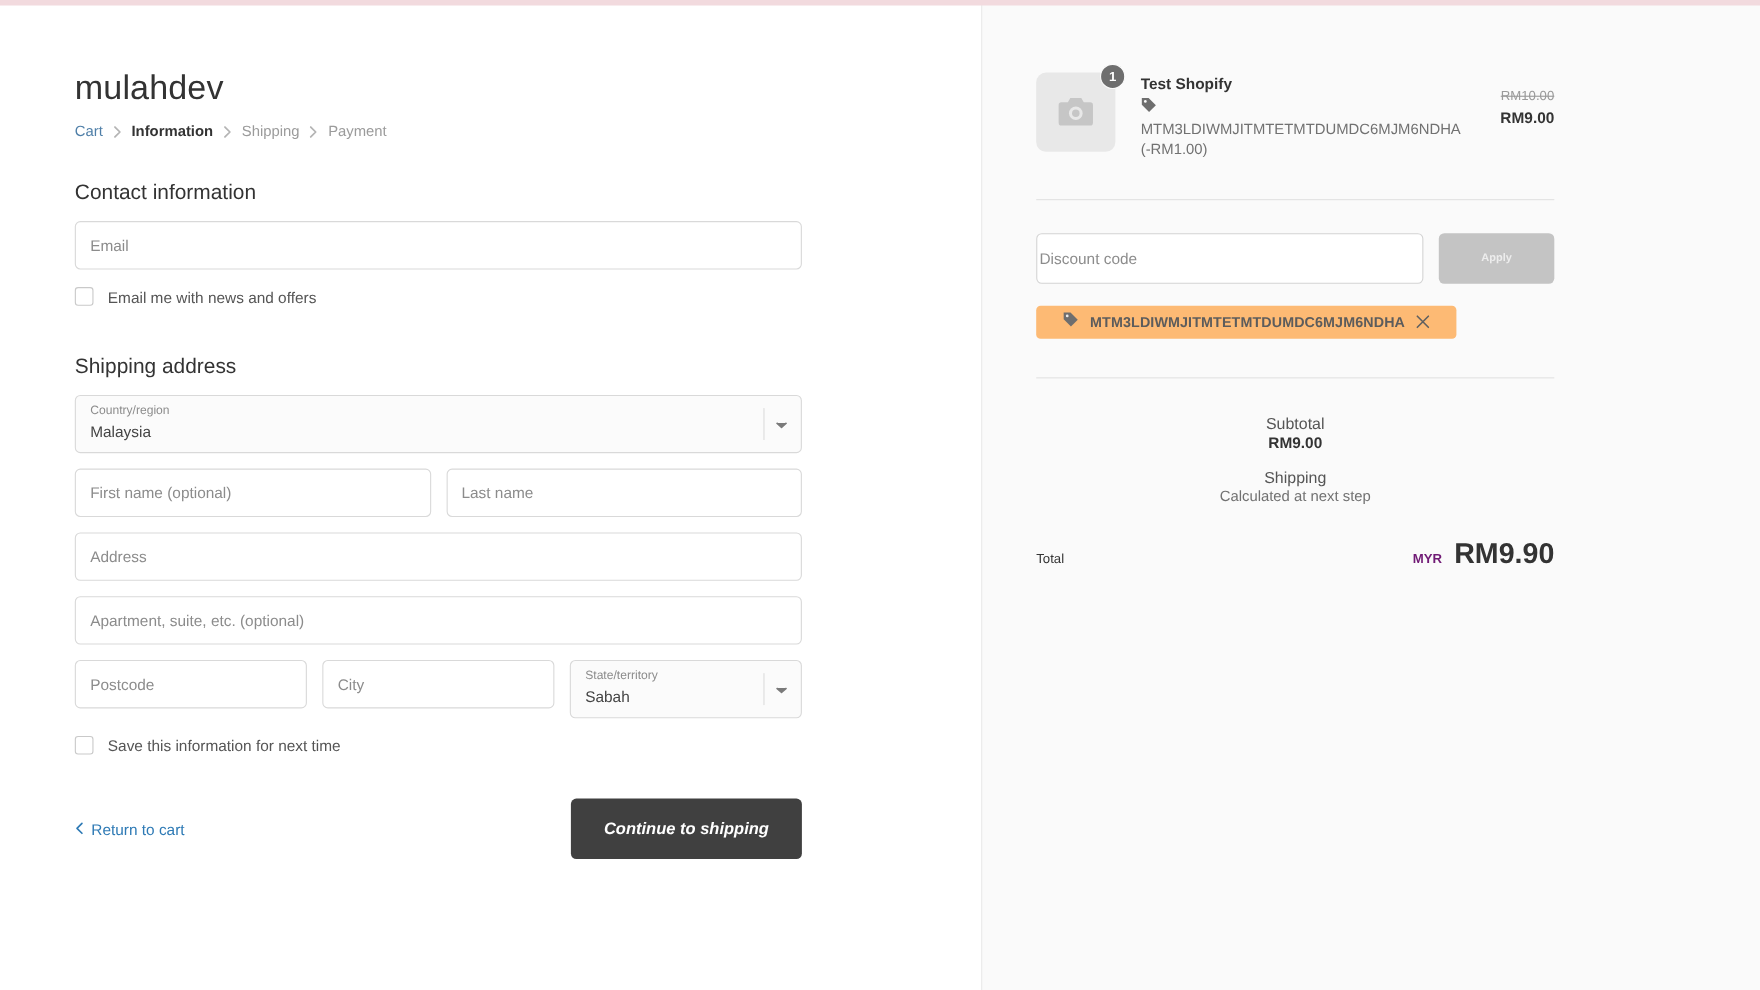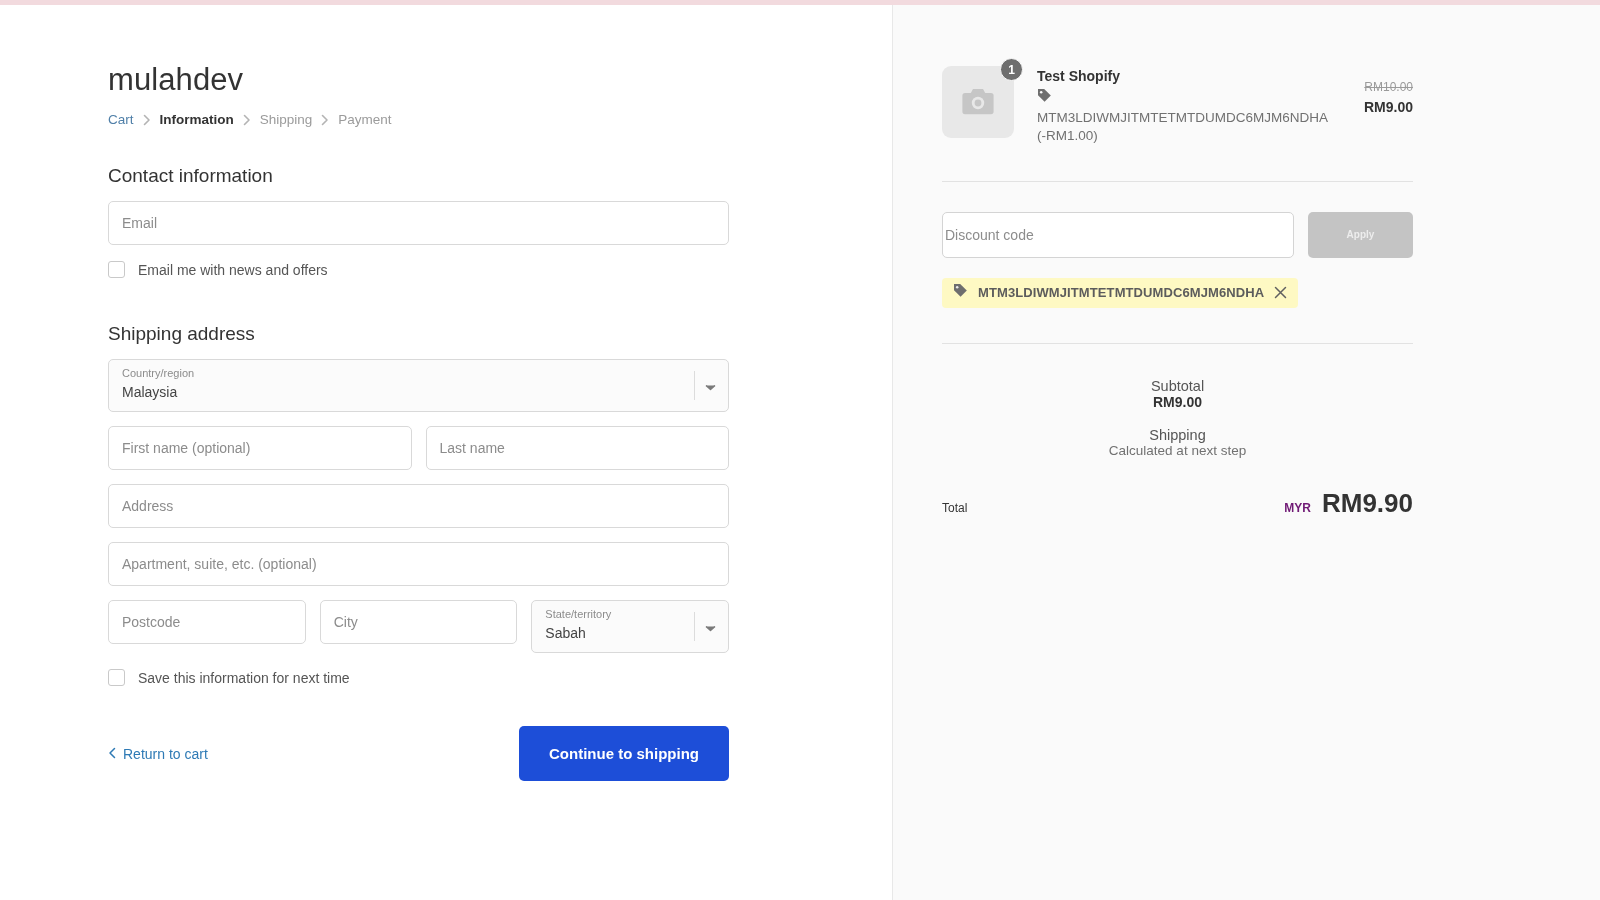--- a/index.html
+++ b/index.html
@@ -13,21 +13,21 @@
   .top-rule {
     position: absolute; top: 0; left: 0; width: 1600px; height: 5px;
     background: #f2dade; z-index: 5;
   }
 
   
   .left {
     width: 893px; height: 900px; background: #ffffff;
     border-right: 1px solid #e8e8e8; position: relative;
   }
-  .left-inner { padding: 62px 0 0 108px; width: 729px; }
+  .left-inner { padding: 62px 0 0 68px; width: 729px; }
 
   .shop-title {
     font-size: 31px; font-weight: 400; color: #333333;
     letter-spacing: .1px; margin-bottom: 14px;
   }
   .breadcrumb { display: flex; align-items: center; font-size: 13.5px; }
   .bc-link { color: #4f7fa8; }
   .bc-current { color: #333333; font-weight: bold; }
   .bc-muted { color: #9b9b9b; }
   .bc-sep {
@@ -79,23 +79,23 @@
 
   .actions {
     display: flex; align-items: center; justify-content: space-between;
     margin-top: 40px;
   }
   .return-link {
     display: flex; align-items: center; gap: 7px;
     color: #2e7ab5; font-size: 14px;
   }
   .btn-primary {
-    background: #1d4ed8; color: #ffffff; font-size: 15px; font-weight: bold;
+    background: #404040; color: #ffffff; font-size: 15px; font-weight: bold;
     border: none; border-radius: 5px; padding: 0 26px; height: 55px;
-    min-width: 210px; display: flex; align-items: center; justify-content: center;
+    min-width: 210px; display: flex; align-items: center; justify-content: center; font-style: italic;
   }
 
   
   .right { width: 707px; height: 900px; background: #fafafa; }
   .right-inner { padding: 66px 0 0 49px; width: 520px; }
 
   .line-item { display: flex; align-items: flex-start; }
   .thumb-wrap { position: relative; flex: none; width: 72px; height: 72px; }
   .thumb {
     width: 72px; height: 72px; border-radius: 9px; background: #e8e8e8;
@@ -128,22 +128,22 @@
     flex: 1; height: 46px; border: 1px solid #d4d4d4; border-radius: 5px;
     background: #ffffff; display: flex; align-items: center; padding: 0 2px;
     font-size: 14px; color: #8c8c8c;
   }
   .apply-btn {
     width: 105px; height: 46px; background: #c4c4c4; color: #ededed;
     border: none; border-radius: 5px; font-size: 10px; font-weight: bold;
   }
   .chip {
     display: inline-flex; align-items: center; gap: 10px;
-    background: #fef9c3; border-radius: 4px; height: 30px;
-    padding: 0 11px; margin-top: 20px;
+    background: #fdba74; border-radius: 4px; height: 30px;
+    padding: 0 24px; margin-top: 20px;
   }
   .chip-code { font-size: 13px; font-weight: bold; color: #5c5c5c; letter-spacing: .1px; }
   .chip-x { color: #606060; display: flex; align-items: center; }
 
   .totals { margin-top: 34px; }
   .trow {
     display: flex; justify-content: space-between; align-items: center;
     margin-bottom: 17px;
     flex-direction: column;
   }

